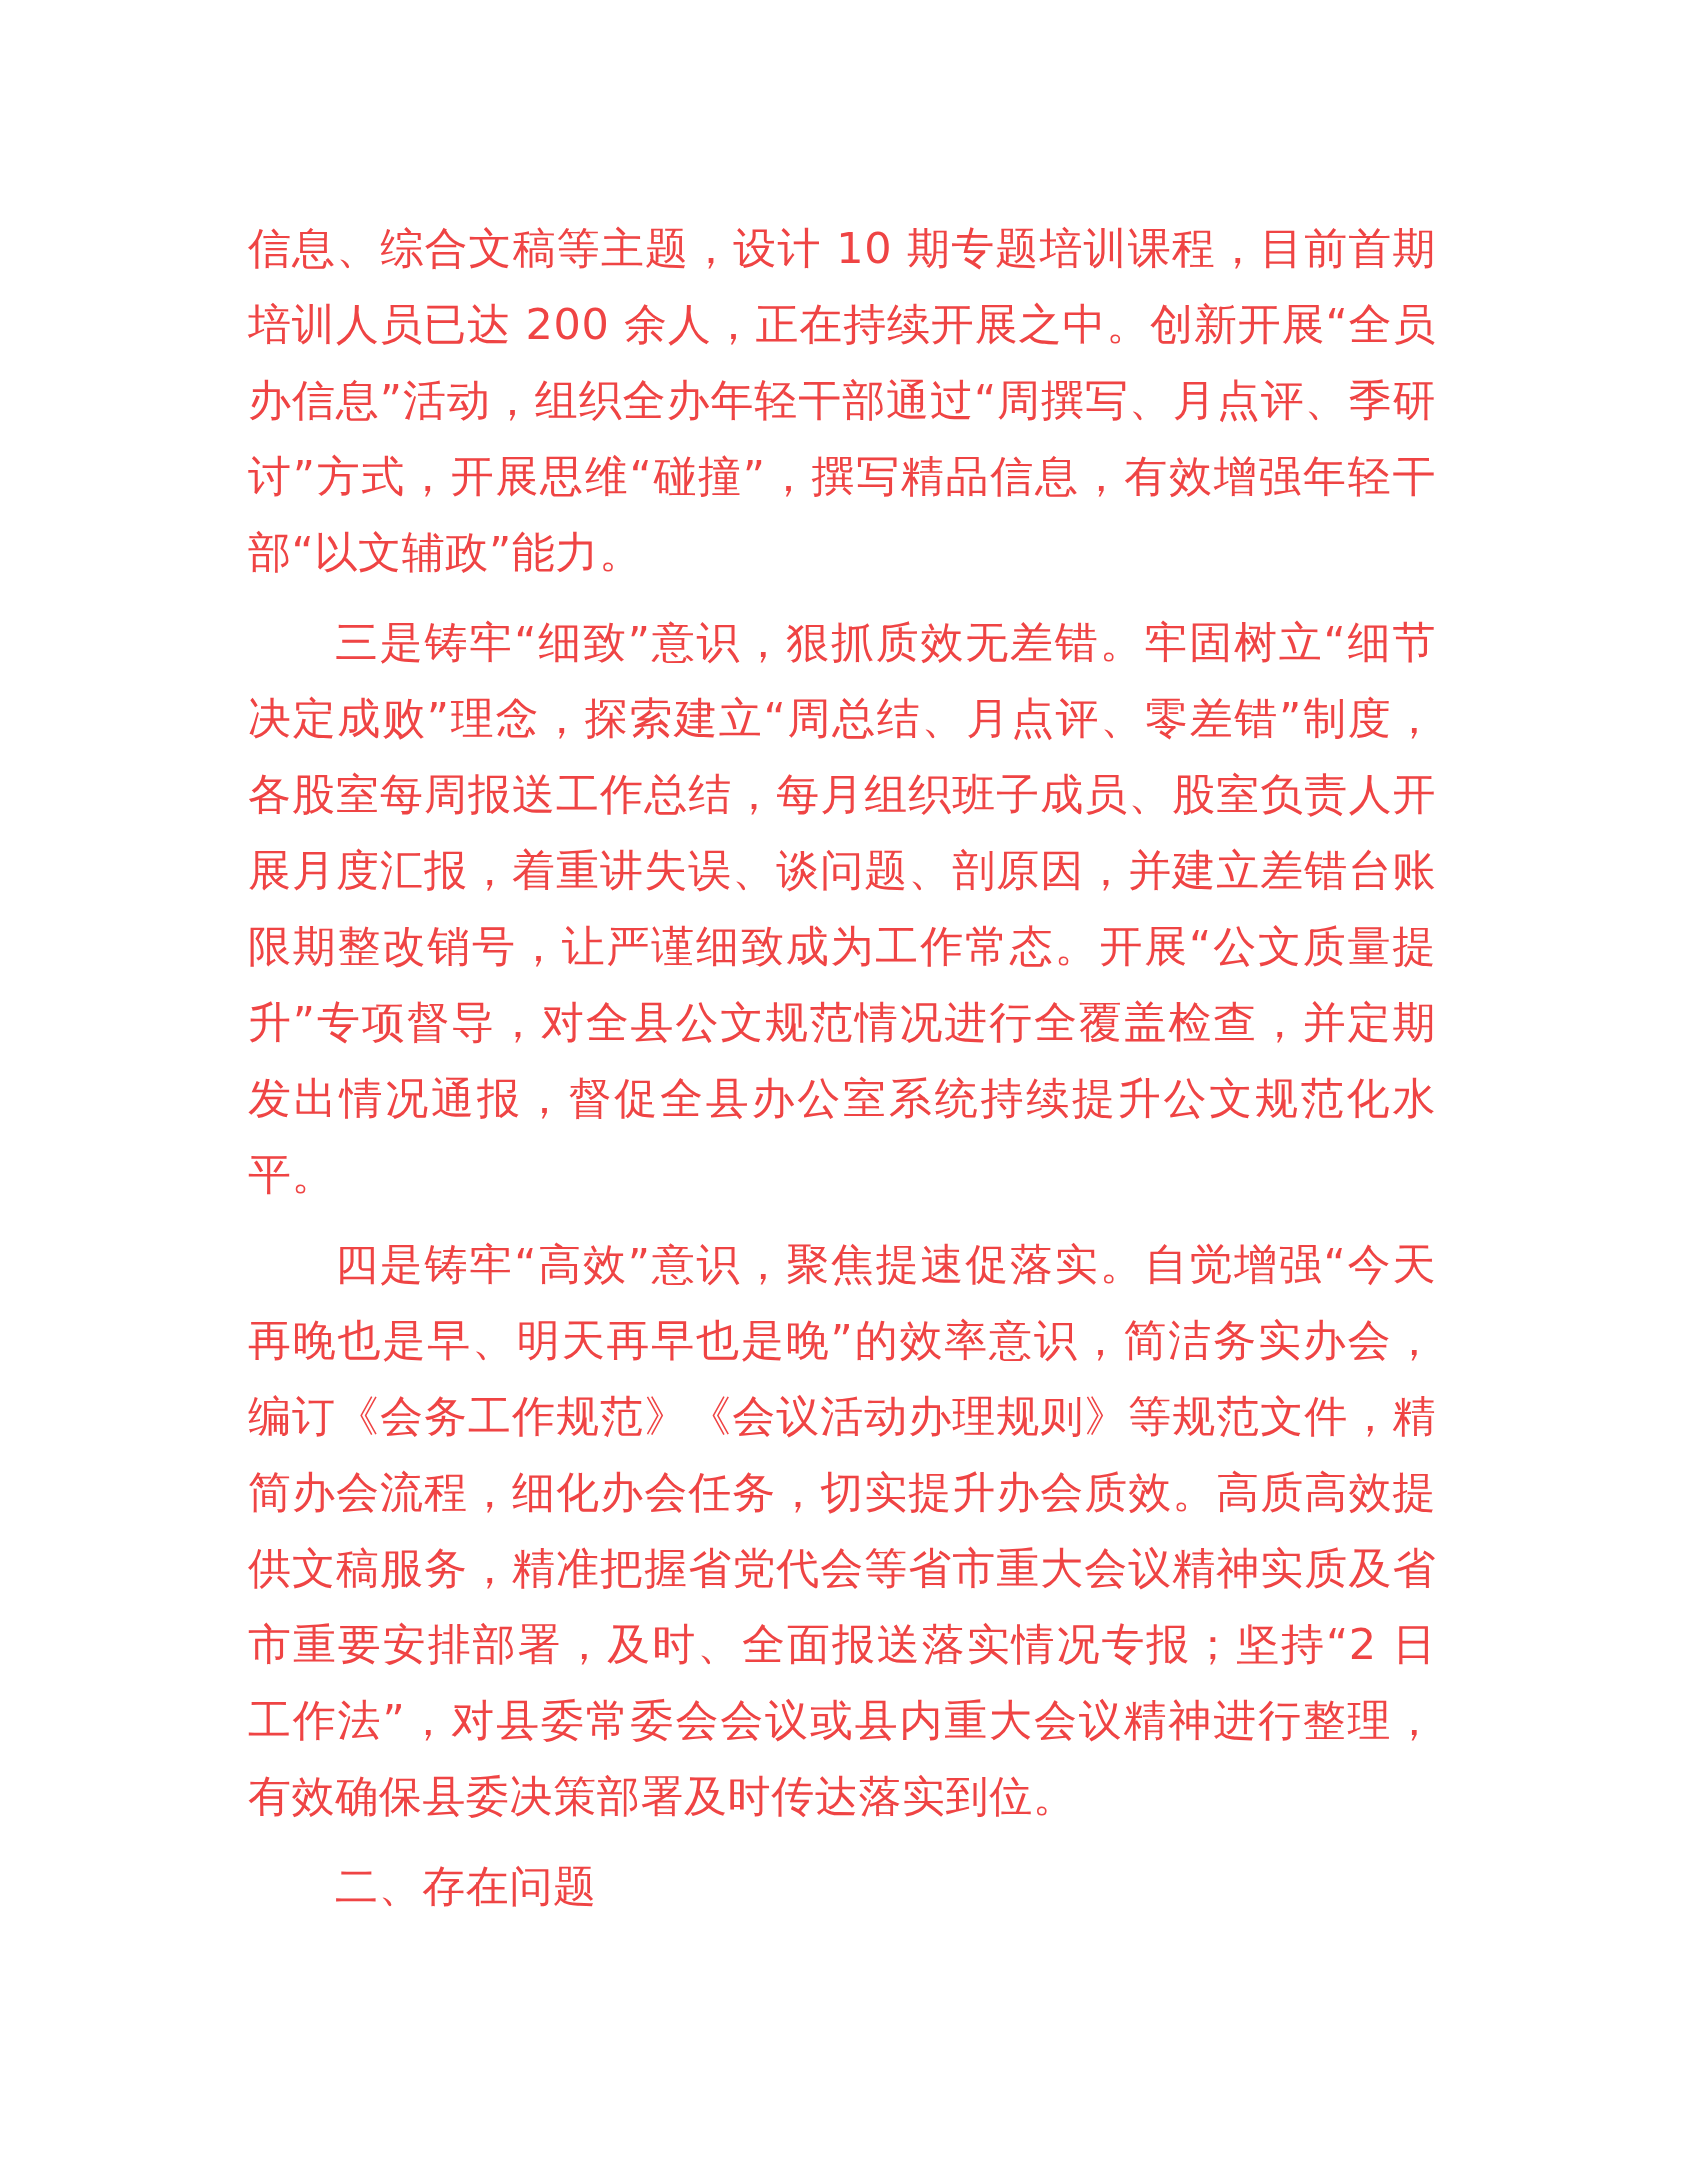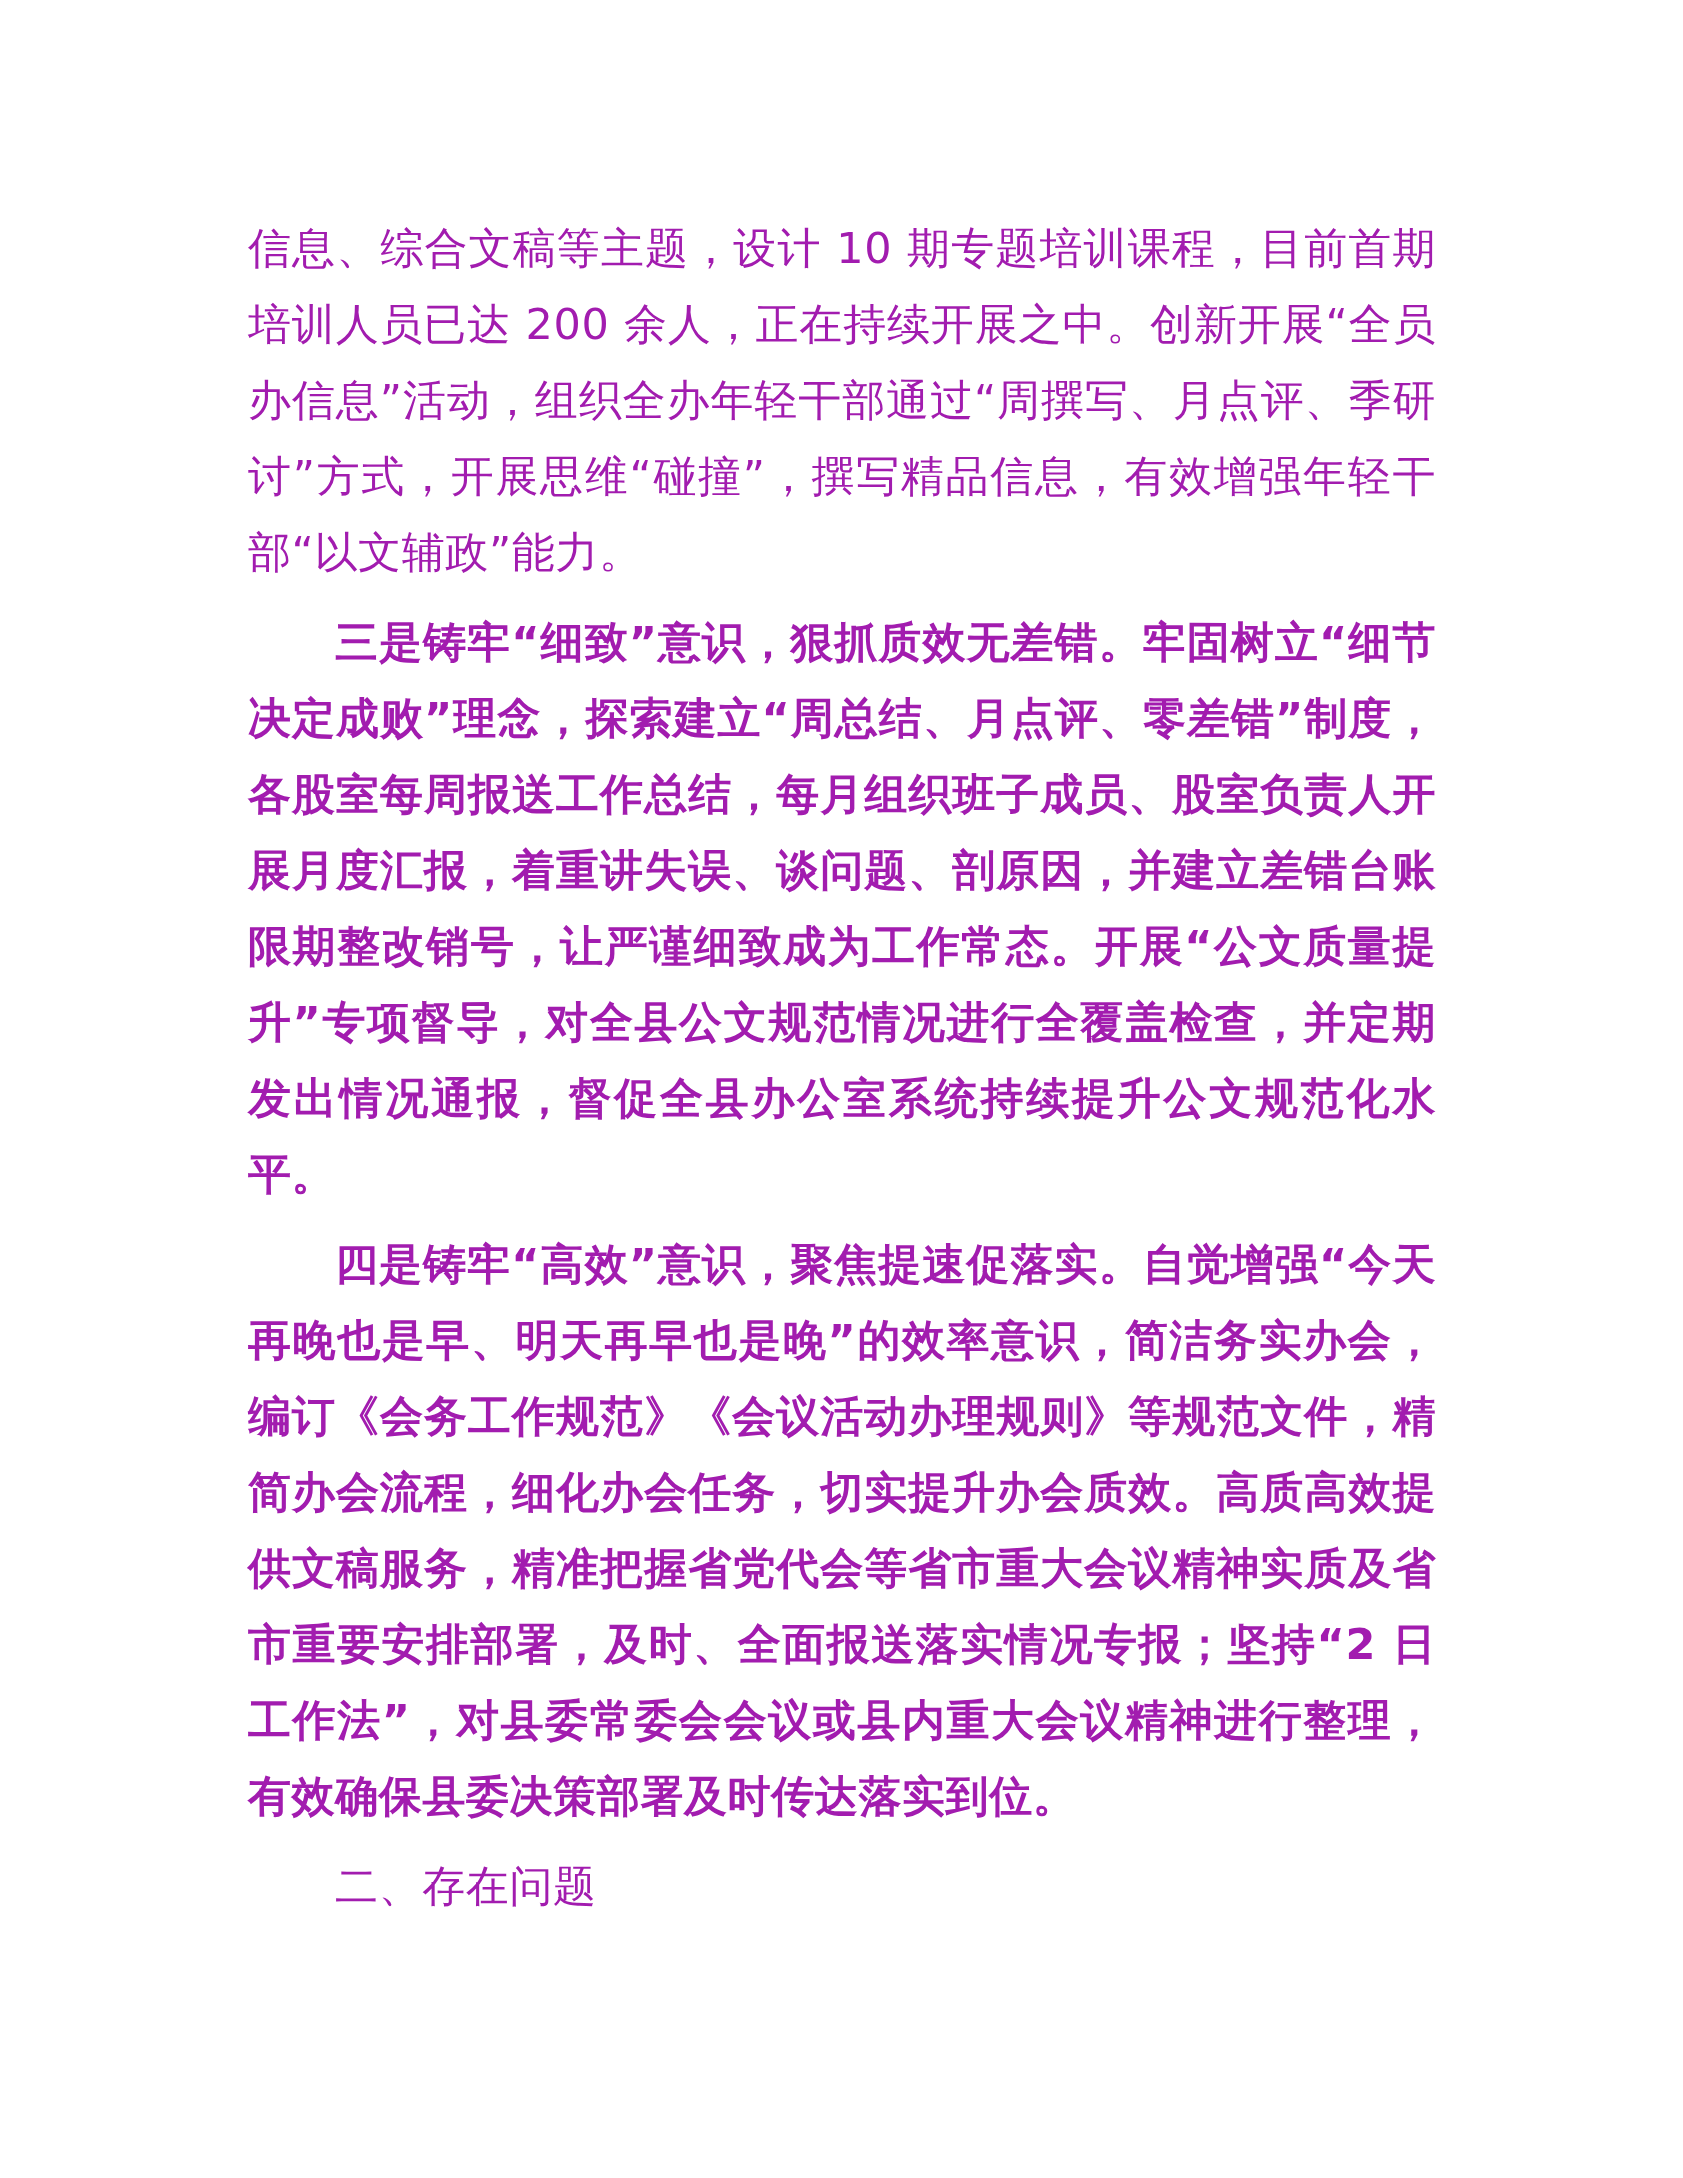--- a/index.html
+++ b/index.html
@@ -4,32 +4,32 @@
 <style>
   html, body { margin: 0; padding: 0; background: #ffffff; }
   body { width: 1683px; height: 2178px; position: relative; overflow: hidden; }
   .page {
     position: absolute;
     left: 248px;
     top: 210px;
     width: 1188px;
     font-family: "DejaVu Sans", sans-serif;
     font-size: 43px;
-    color: #a21caf;
+    color: #ef4444;
     letter-spacing: 0.6px;
   }
   .para {
     margin: 0 0 14px 0;
     line-height: 76px;
     text-align: justify;
     text-align-last: left;
     text-justify: inter-character;
     word-break: break-all;
   }
-  .para.indent { text-indent: 87px; font-weight: bold; }
+  .para.indent { text-indent: 87px; }
   .heading {
     margin: 0;
     line-height: 76px;
     text-indent: 87px;
   }
 </style>
 </head>
 <body>
 
 <div class="page">

